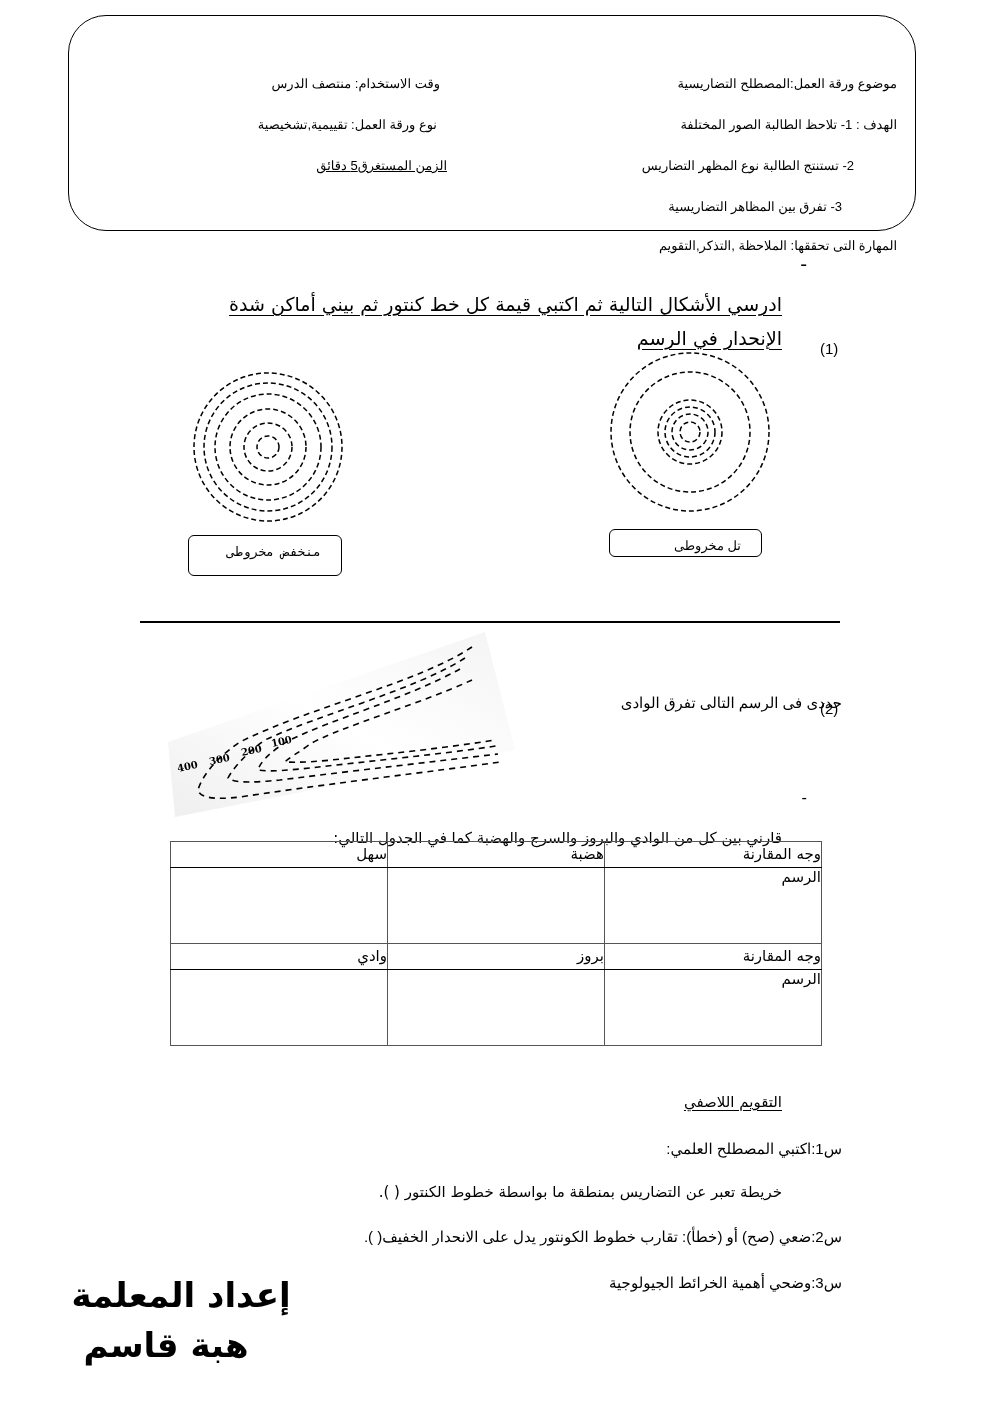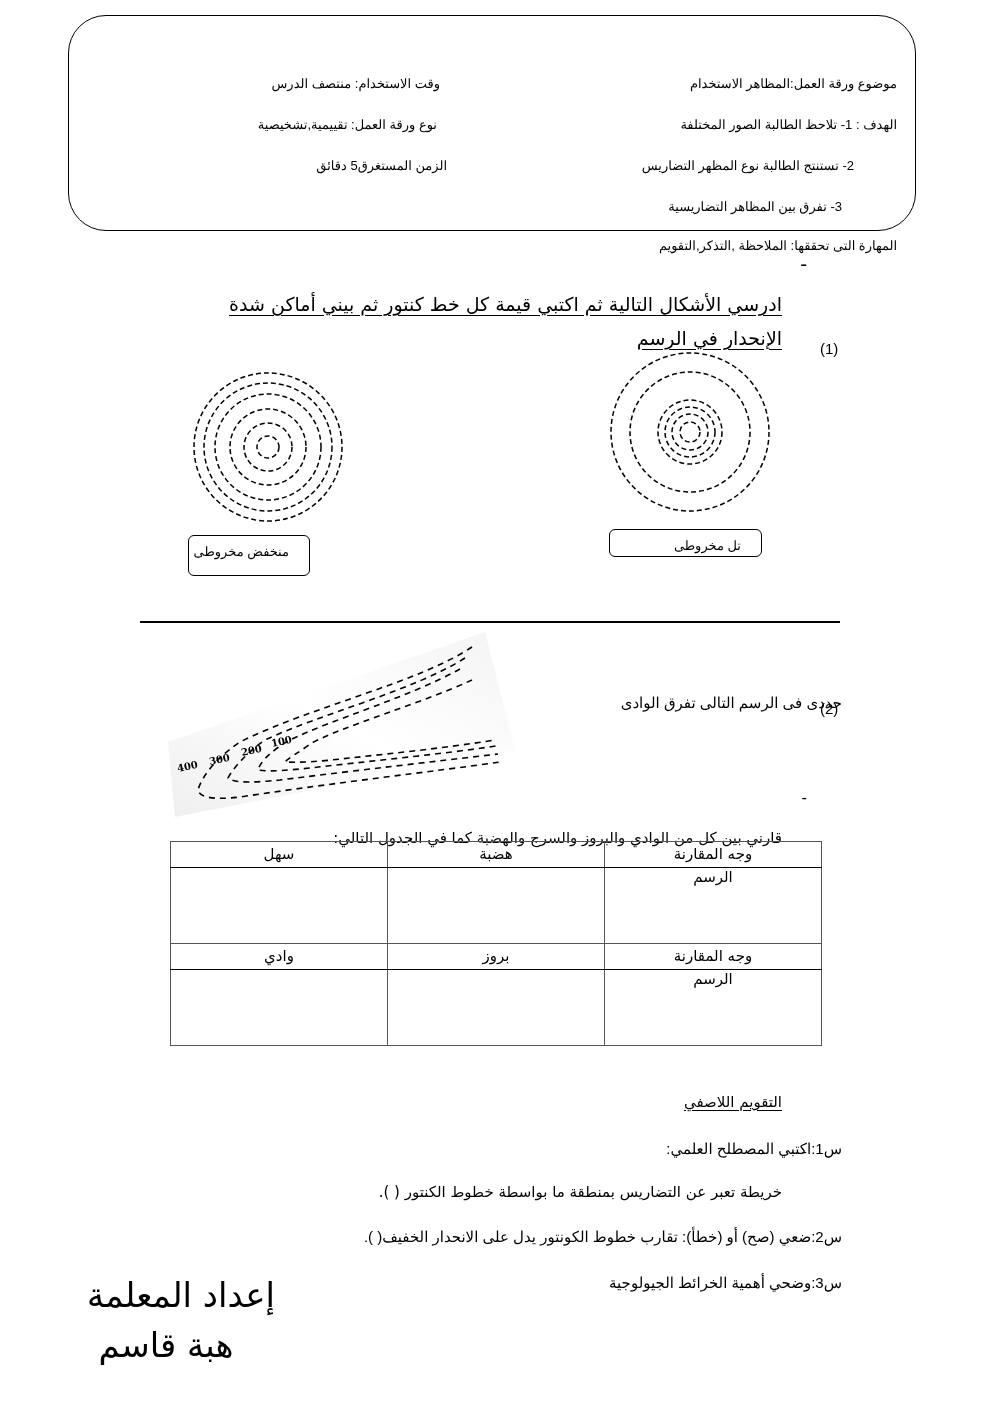--- a/index.html
+++ b/index.html
@@ -18,39 +18,39 @@
   .label-box { border:1.5px solid #000; border-radius:6px; box-sizing:border-box; font-size:13px; font-family:"Liberation Sans", sans-serif; }
   .label-box span { position:absolute; right:20px; top:8px; direction:rtl; white-space:nowrap; }
 
   .separator { left:140px; top:621px; width:700px; height:0; border-top:2px solid #000; }
 
   .body-text { font-size:15px; font-family:"Liberation Sans", sans-serif; }
   .body-text2 { font-size:15px; }
 
   
   table.cmp { position:absolute; left:170px; top:841px; width:652px; border-collapse:collapse; direction:rtl; font-size:15px; }
-  table.cmp td { border:1.3px solid #555; text-align:center; vertical-align:top; padding:0; }
+  table.cmp td { border:1.3px solid #555; vertical-align:top; padding:0; }
   table.cmp tr.h td { height:25px; border-bottom:1.8px solid #000; line-height:25px; }
   table.cmp tr.b td { height:75px;margin-top:10px; }
   table.cmp td.c1 { width:216px; }
   table.cmp td.c2 { width:216px;margin-top:48px; }
   table.cmp td.c3 { width:216px; }
 
-  .sig { font-size:34px; font-weight:normal; text-align:center; line-height:42px; }
+  .sig { font-size:34px; font-weight:bold; text-align:center; line-height:42px; }
 </style>
 </head>
 <body>
 
 <div class="abs header-box"></div>
-<div class="abs rtl hdr-text" style="right:95px; top:36px;">موضوع ورقة العمل:المظاهر الاستخدام</div>
+<div class="abs rtl hdr-text" style="right:95px; top:36px;">موضوع ورقة العمل:المصطلح التضاريسية</div>
 <div class="abs rtl hdr-text" style="right:552px; top:36px;">وقت الاستخدام: منتصف الدرس</div>
 <div class="abs rtl hdr-text" style="right:95px; top:77px;">الهدف : 1- تلاحظ الطالبة الصور المختلفة</div>
 <div class="abs rtl hdr-text" style="right:555px; top:77px;">نوع ورقة العمل: تقييمية,تشخيصية</div>
 <div class="abs rtl hdr-text" style="right:138px; top:118px;">2- تستنتج الطالبة نوع المظهر التضاريس</div>
-<div class="abs rtl hdr-text" style="right:545px; top:118px;">الزمن المستغرق5 دقائق</div>
+<div class="abs rtl hdr-text" style="right:545px; top:118px;text-decoration:underline;">الزمن المستغرق5 دقائق</div>
 <div class="abs rtl hdr-text" style="right:150px; top:159px;">3-  تفرق بين المظاهر التضاريسية</div>
 <div class="abs rtl hdr-text" style="right:95px; top:198px;">المهارة التى تحققها: الملاحظة ,التذكر,التقويم</div>
 
 <div class="abs" style="right:185px; top:253px; font-size:19px;">-</div>
 <div class="abs rtl instruction" style="right:210px; top:253px;">ادرسي الأشكال التالية ثم اكتبي قيمة كل خط كنتور  ثم بيني أماكن شدة </div>
 <div class="abs rtl instruction" style="right:210px; top:287px;">الإنحدار في الرسم</div>
 
 <div class="abs num" style="left:820px; top:340px;">(1)</div>
 
 <svg class="abs" style="left:605px; top:352px;" width="170" height="170">
@@ -70,21 +70,21 @@
 <svg class="abs" style="left:190px; top:372px;" width="156" height="150">
   <g fill="none" stroke="#000" stroke-width="1.5" stroke-dasharray="5,3">
     <circle cx="78" cy="75" r="74"></circle>
     <circle cx="78" cy="75" r="64"></circle>
     <circle cx="78" cy="75" r="53"></circle>
     <circle cx="78" cy="75" r="38"></circle>
     <circle cx="78" cy="75" r="24"></circle>
     <circle cx="78" cy="75" r="11"></circle>
   </g>
 </svg>
-<div class="abs label-box" style="left:188px; top:535px; width:122px; height:41px;">
+<div class="abs label-box" style="left:188px; top:535px; width:154px; height:41px;font-family:Liberation Mono, monospace;">
   <span>منخفض مخروطى</span>
 </div>
 
 <div class="abs separator"></div>
 
 <div class="abs rtl body-text" style="right:150px; top:654px;">حددى فى الرسم التالى تفرق الوادى</div>
 <div class="abs num" style="left:820px; top:700px;">(2)</div>
 
 <svg class="abs" style="left:160px; top:622px;" width="360" height="200">
   <defs>

